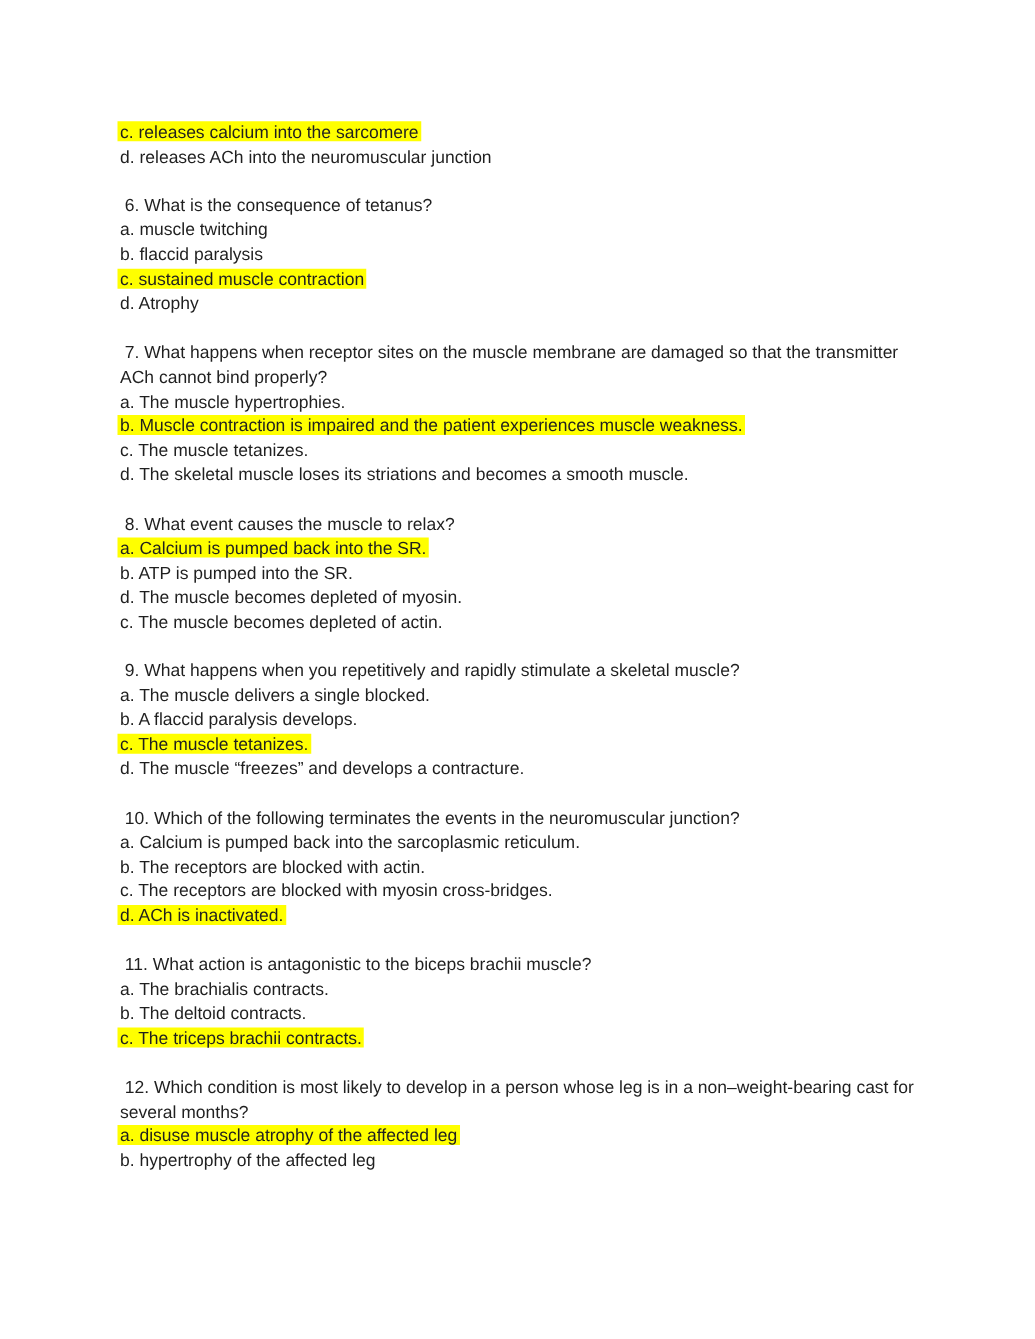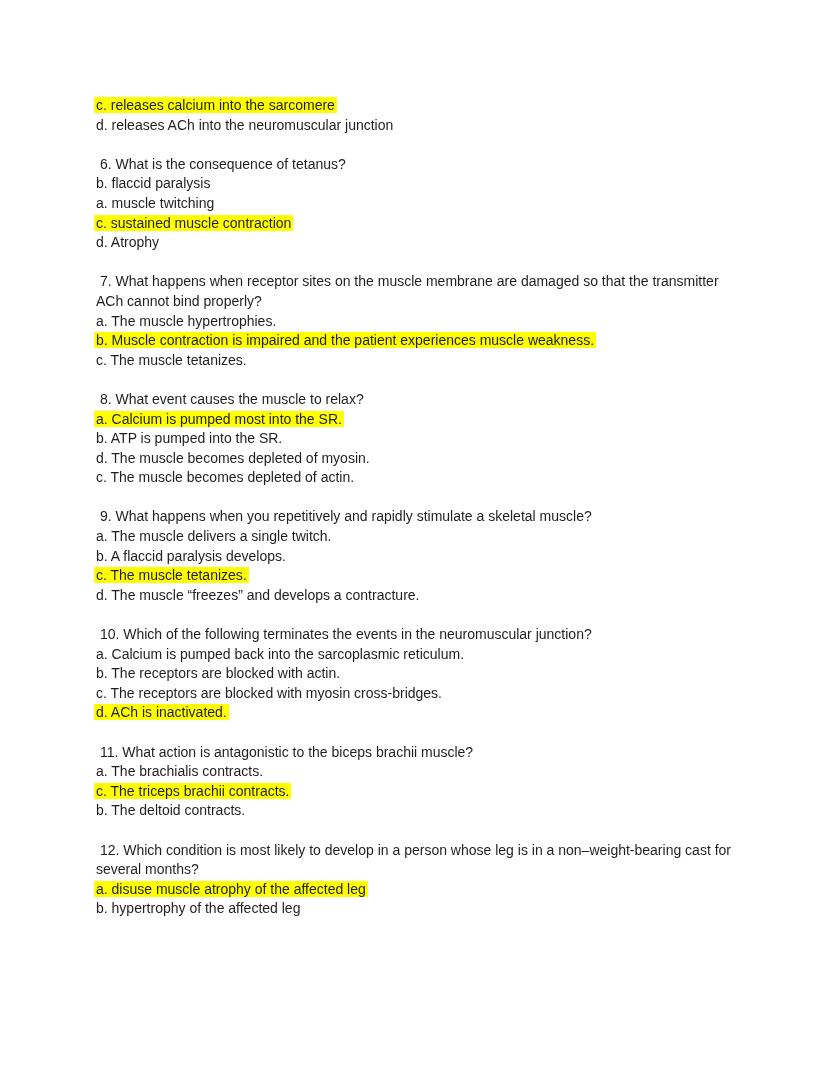--- a/index.html
+++ b/index.html
@@ -47,57 +47,58 @@
 <body>
 
 <div class="page">
   <div class="content">
       <div class="block">
         <div class="line"><span class="hl">c. releases calcium into the sarcomere</span></div>
         <div class="line"><span>d. releases ACh into the neuromuscular junction</span></div>
       </div>
       <div class="block">
         <div class="line"><span> 6. What is the consequence of tetanus?</span></div>
+        <div class="line"><span>a. muscle twitching</span></div>
         <div class="line"><span>b. flaccid paralysis</span></div>
-        <div class="line"><span>a. muscle twitching</span></div>
         <div class="line"><span class="hl">c. sustained muscle contraction</span></div>
         <div class="line"><span>d. Atrophy</span></div>
       </div>
       <div class="block">
         <div class="line"><span> 7. What happens when receptor sites on the muscle membrane are damaged so that the transmitter ACh cannot bind properly?</span></div>
         <div class="line"><span>a. The muscle hypertrophies.</span></div>
         <div class="line"><span class="hl">b. Muscle contraction is impaired and the patient experiences muscle weakness.</span></div>
         <div class="line"><span>c. The muscle tetanizes.</span></div>
+        <div class="line"><span>d. The skeletal muscle loses its striations and becomes a smooth muscle.</span></div>
       </div>
       <div class="block">
         <div class="line"><span> 8. What event causes the muscle to relax?</span></div>
-        <div class="line"><span class="hl">a. Calcium is pumped most into the SR.</span></div>
+        <div class="line"><span class="hl">a. Calcium is pumped back into the SR.</span></div>
         <div class="line"><span>b. ATP is pumped into the SR.</span></div>
         <div class="line"><span>d. The muscle becomes depleted of myosin.</span></div>
         <div class="line"><span>c. The muscle becomes depleted of actin.</span></div>
       </div>
       <div class="block">
         <div class="line"><span> 9. What happens when you repetitively and rapidly stimulate a skeletal muscle?</span></div>
-        <div class="line"><span>a. The muscle delivers a single twitch.</span></div>
+        <div class="line"><span>a. The muscle delivers a single blocked.</span></div>
         <div class="line"><span>b. A flaccid paralysis develops.</span></div>
         <div class="line"><span class="hl">c. The muscle tetanizes.</span></div>
         <div class="line"><span>d. The muscle “freezes” and develops a contracture.</span></div>
       </div>
       <div class="block">
         <div class="line"><span> 10. Which of the following terminates the events in the neuromuscular junction?</span></div>
         <div class="line"><span>a. Calcium is pumped back into the sarcoplasmic reticulum.</span></div>
         <div class="line"><span>b. The receptors are blocked with actin.</span></div>
         <div class="line"><span>c. The receptors are blocked with myosin cross-bridges.</span></div>
         <div class="line"><span class="hl">d. ACh is inactivated.</span></div>
       </div>
       <div class="block">
         <div class="line"><span> 11. What action is antagonistic to the biceps brachii muscle?</span></div>
         <div class="line"><span>a. The brachialis contracts.</span></div>
+        <div class="line"><span>b. The deltoid contracts.</span></div>
         <div class="line"><span class="hl">c. The triceps brachii contracts.</span></div>
-        <div class="line"><span>b. The deltoid contracts.</span></div>
       </div>
       <div class="block">
         <div class="line"><span> 12. Which condition is most likely to develop in a person whose leg is in a non–weight-bearing cast for several months?</span></div>
         <div class="line"><span class="hl">a. disuse muscle atrophy of the affected leg</span></div>
         <div class="line"><span>b. hypertrophy of the affected leg</span></div>
       </div>
     </div>
 </div>
 
 </body></html>

